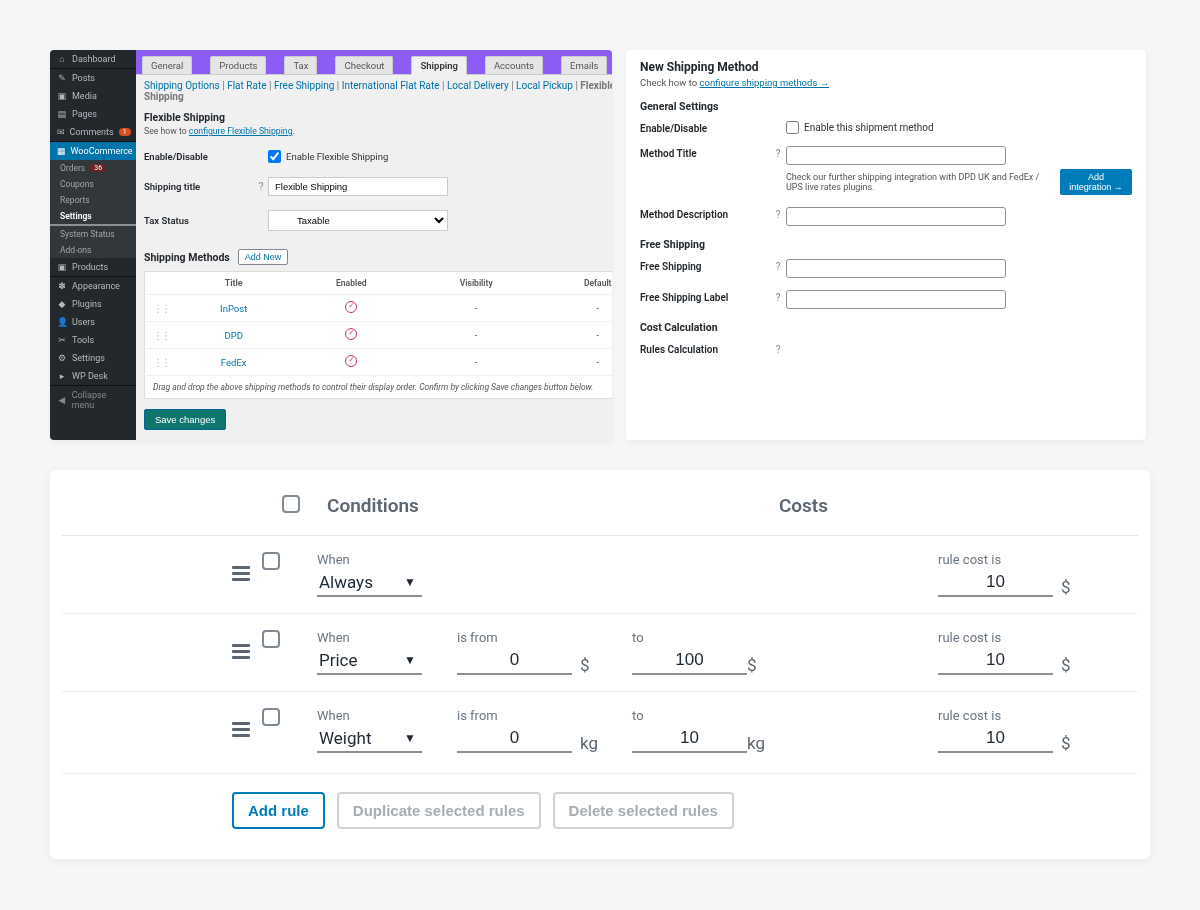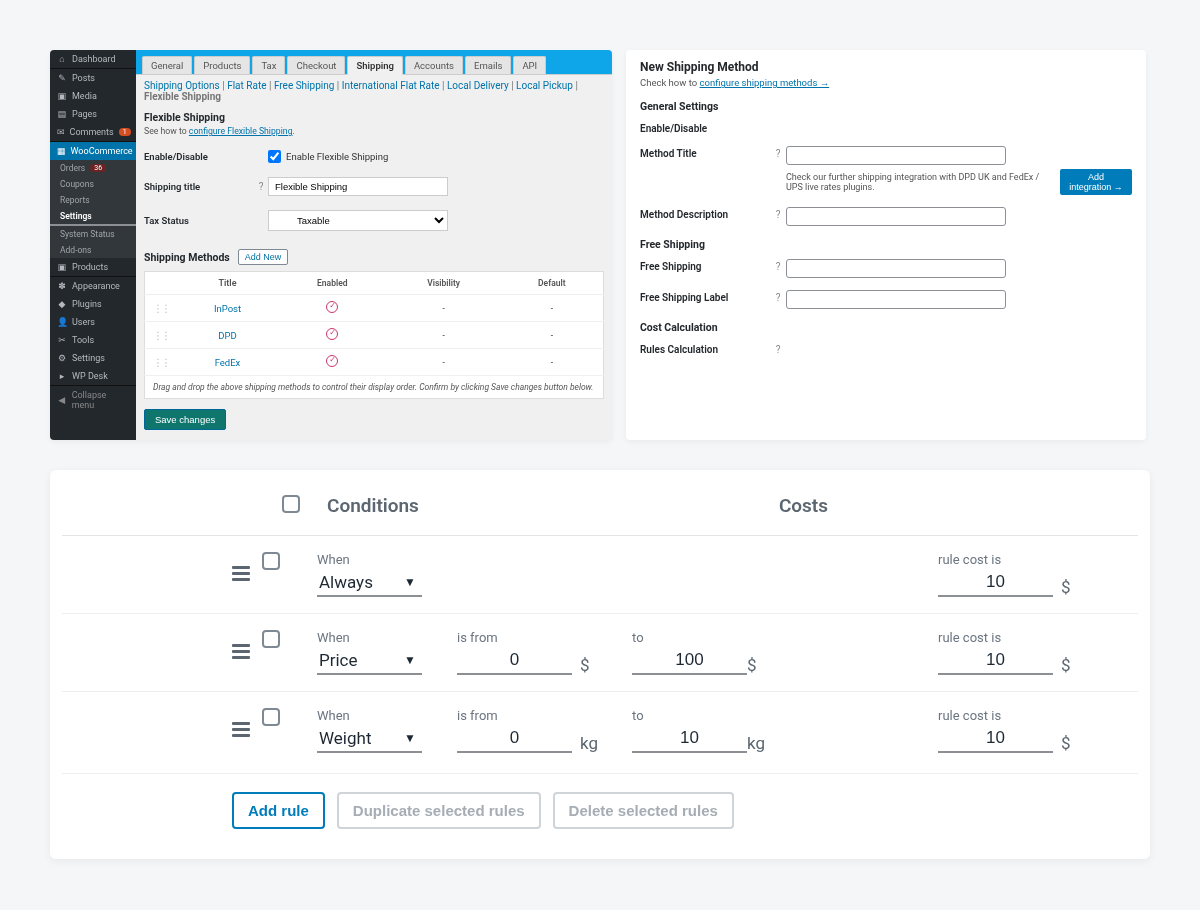--- a/index.html
+++ b/index.html
@@ -13,21 +13,21 @@
   .wp-sidebar .item { display:flex; align-items:center; padding:4px 7px; gap:5px; color:#b4b9be; cursor:pointer; }
   .wp-sidebar .item.active { background:#0073aa; color:#fff; }
   .wp-sidebar .item.sub { background:#32373c; padding:3px 10px; font-size:8.5px; color:#a0a5aa; }
   .wp-sidebar .item.sub.sel { color:#fff; font-weight:600; }
   .wp-sidebar .sep { height:1px; background:#111; }
   .wp-sidebar .ic { width:10px; display:inline-block; text-align:center; font-size:9px; }
   .badge-red { background:#d54e21; color:#fff; border-radius:8px; padding:0 4px; font-size:7px; }
   .badge-darkred { background:#6d2323; color:#fff; border-radius:8px; padding:0 4px; font-size:7px; }
   
   .wp-main { flex:1; background:#f0f0f1; font-size:10px; color:#333; }
-  .tabs { display:flex; gap:2px; padding:6px 6px 0; background:#0ea5e9; border-bottom:1px solid #ccc;align-items:center;}
+  .tabs { display:flex; gap:18px; padding:6px 6px 0; background:#8b5cf6; border-bottom:1px solid #ccc;align-items:center;}
   .tab { border:1px solid #ccc; background:#e5e5e5; padding:3px 8px; font-size:9.5px; color:#555; border-bottom:none; border-radius:2px 2px 0 0; cursor:pointer;}
   .tab.active { background:#f0f0f1; color:#333; font-weight:600; border-bottom:1px solid #f0f0f1; margin-bottom:-1px; }
   .crumbs { padding:5px 8px; font-size:10px; color:#777; }
   .crumbs a { color:#0073aa; text-decoration:none; cursor:pointer; }
   .section-body { padding:0 8px 10px; }
   h4.tiny { font-size:10.5px; font-weight:700; margin:4px 0 2px; color:#23282d;}
   .hint { font-size:8.7px; color:#555; }
   .hint a { color:#0073aa; text-decoration:underline; }
   .form-row { display:flex; align-items:center; margin-top:14px; }
   .form-row .lbl { width:110px; font-size:9.5px; font-weight:600; color:#23282d; }
@@ -264,20 +264,26 @@
       </div>
     </div>
 
     <div class="panel-right">
       <h3>New Shipping Method</h3>
       <div class="hint2"><span>Check how to </span><a>configure shipping methods →</a></div>
       <h4>General Settings</h4>
       <div class="fr">
         <div class="flbl">Enable/Disable</div>
         <div class="fhelp"></div>
+        <div class="fctrl">
+            <label class="ck">
+              <input type="checkbox" style=""> 
+              <span>Enable this shipment method</span>
+            </label>
+          </div>
       </div>
       <div class="fr">
         <div class="flbl">Method Title</div>
         <div class="fhelp">?</div>
         <div class="fctrl">
           <input type="text" value="" style="">
           <div class="integration-row">
             <span>Check our further shipping integration with DPD UK and FedEx / UPS live rates plugins.</span>
             <button class="btn-blue-sm">Add integration →</button>
           </div>

